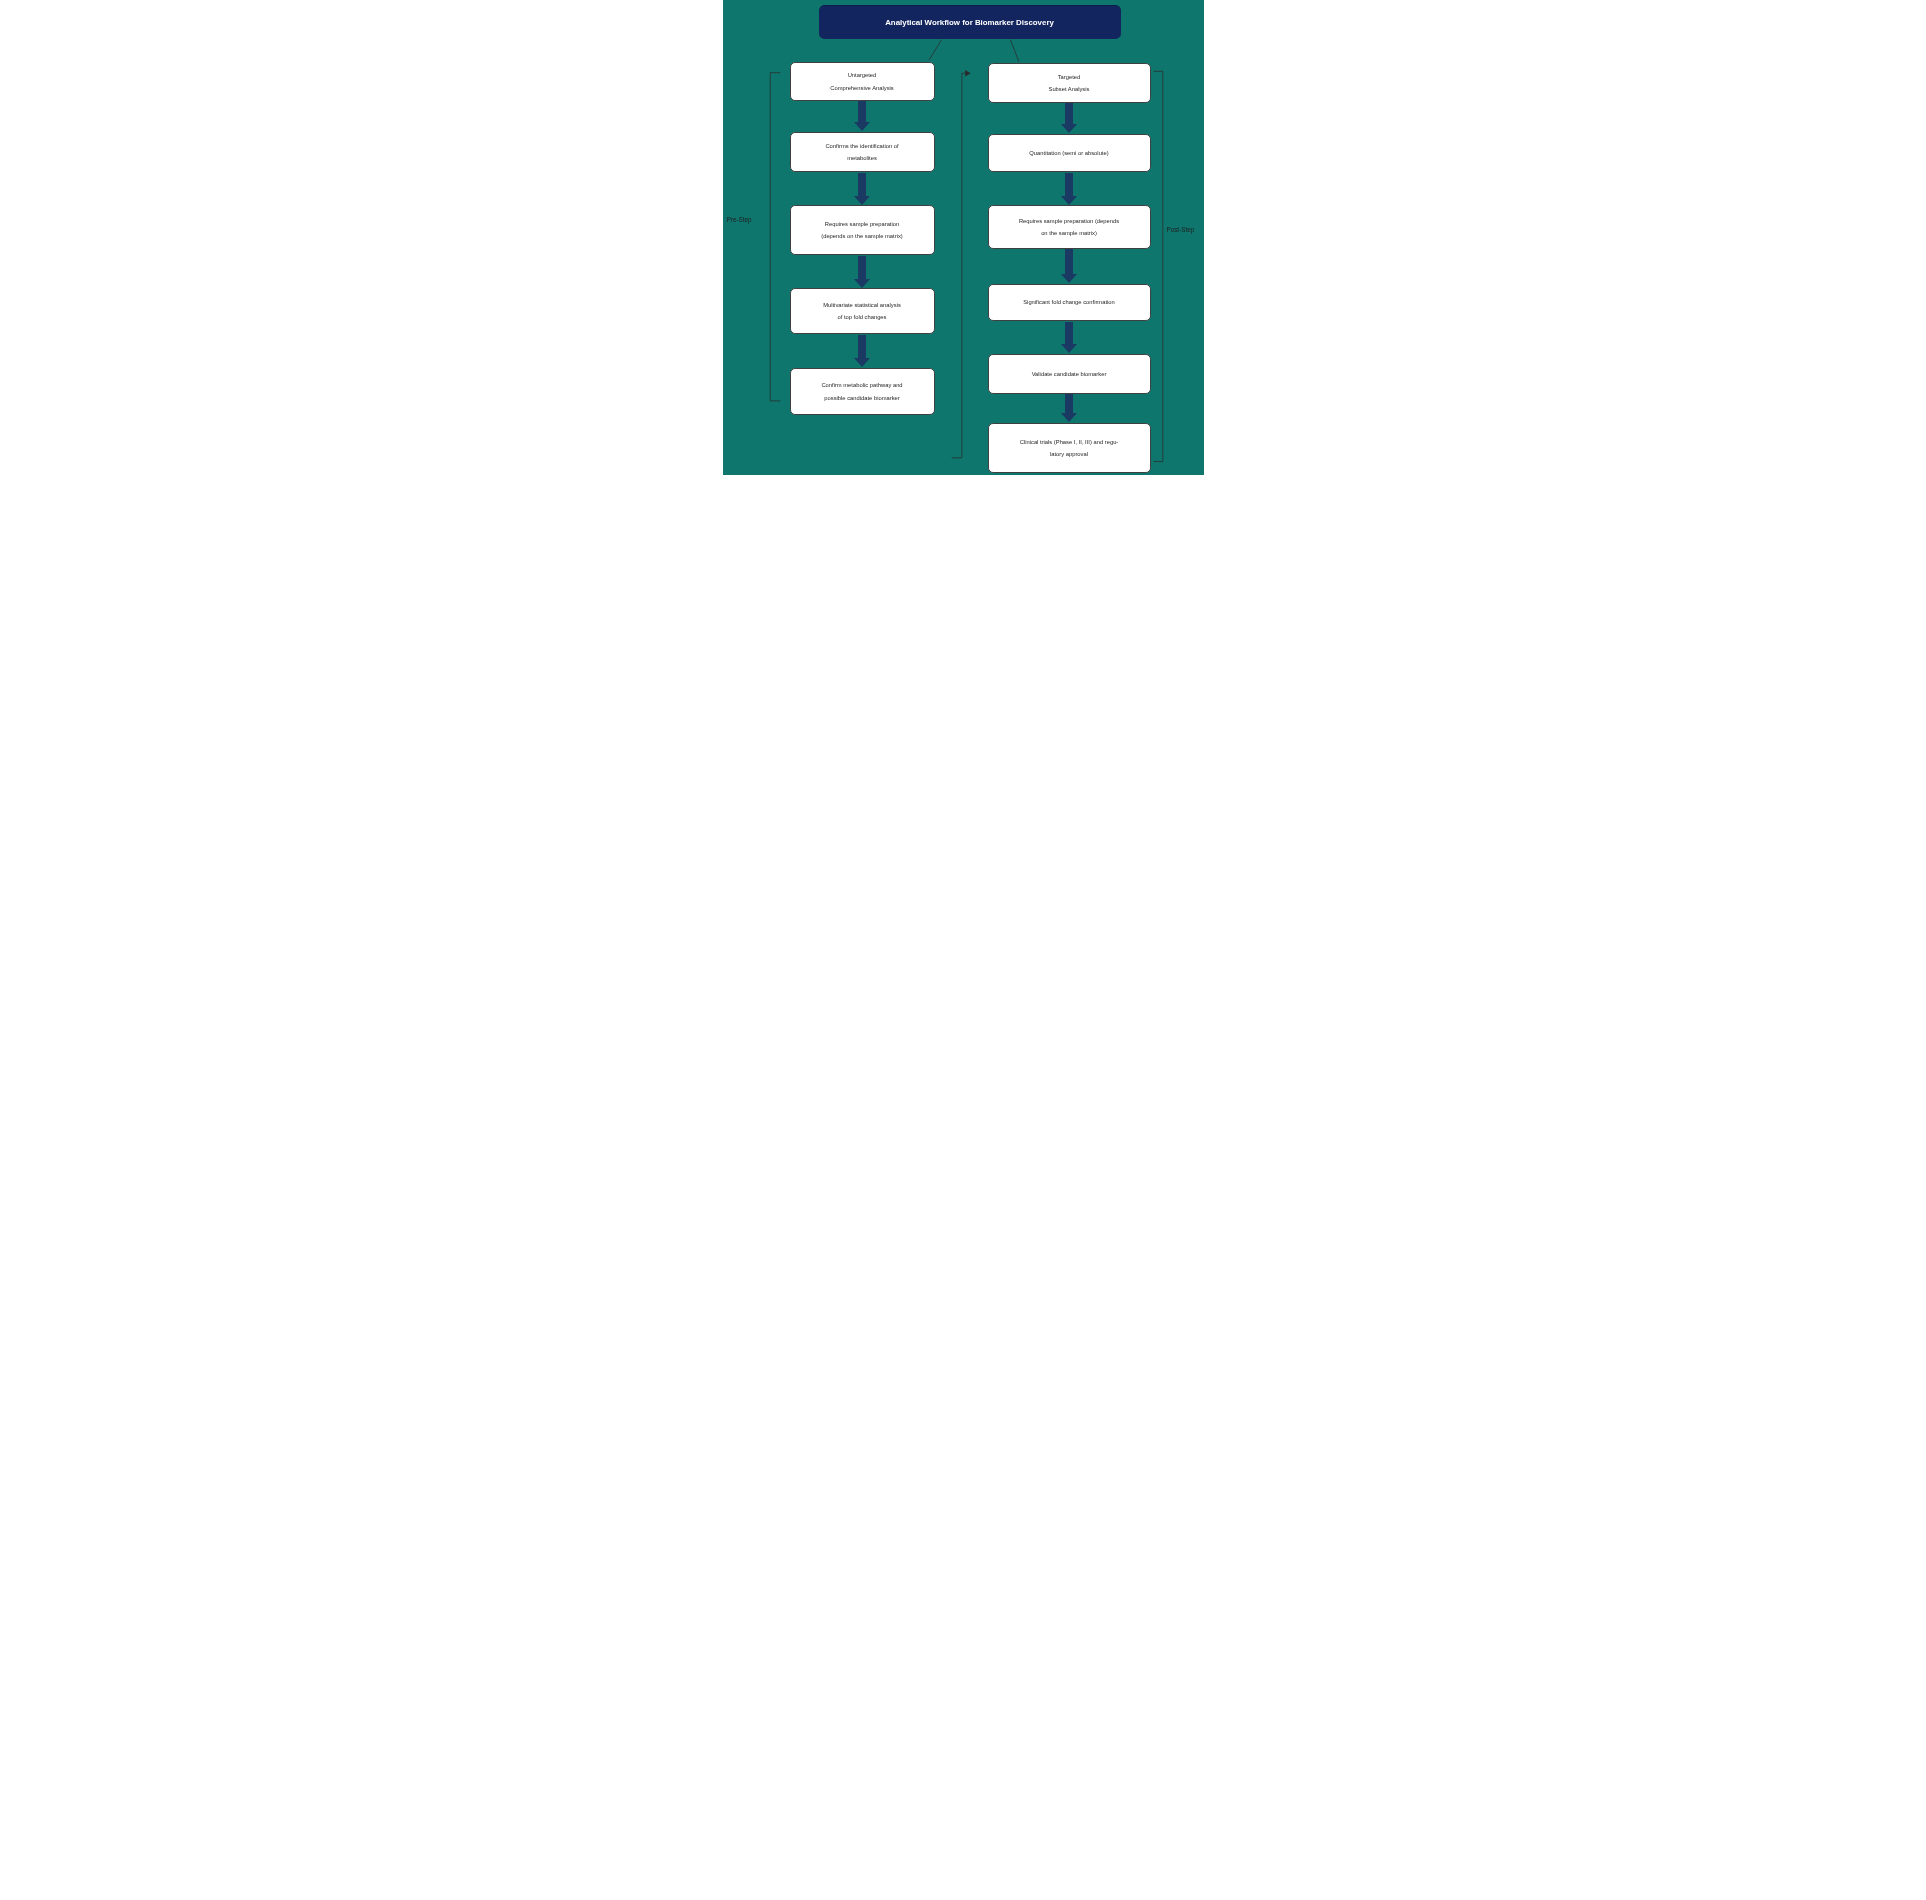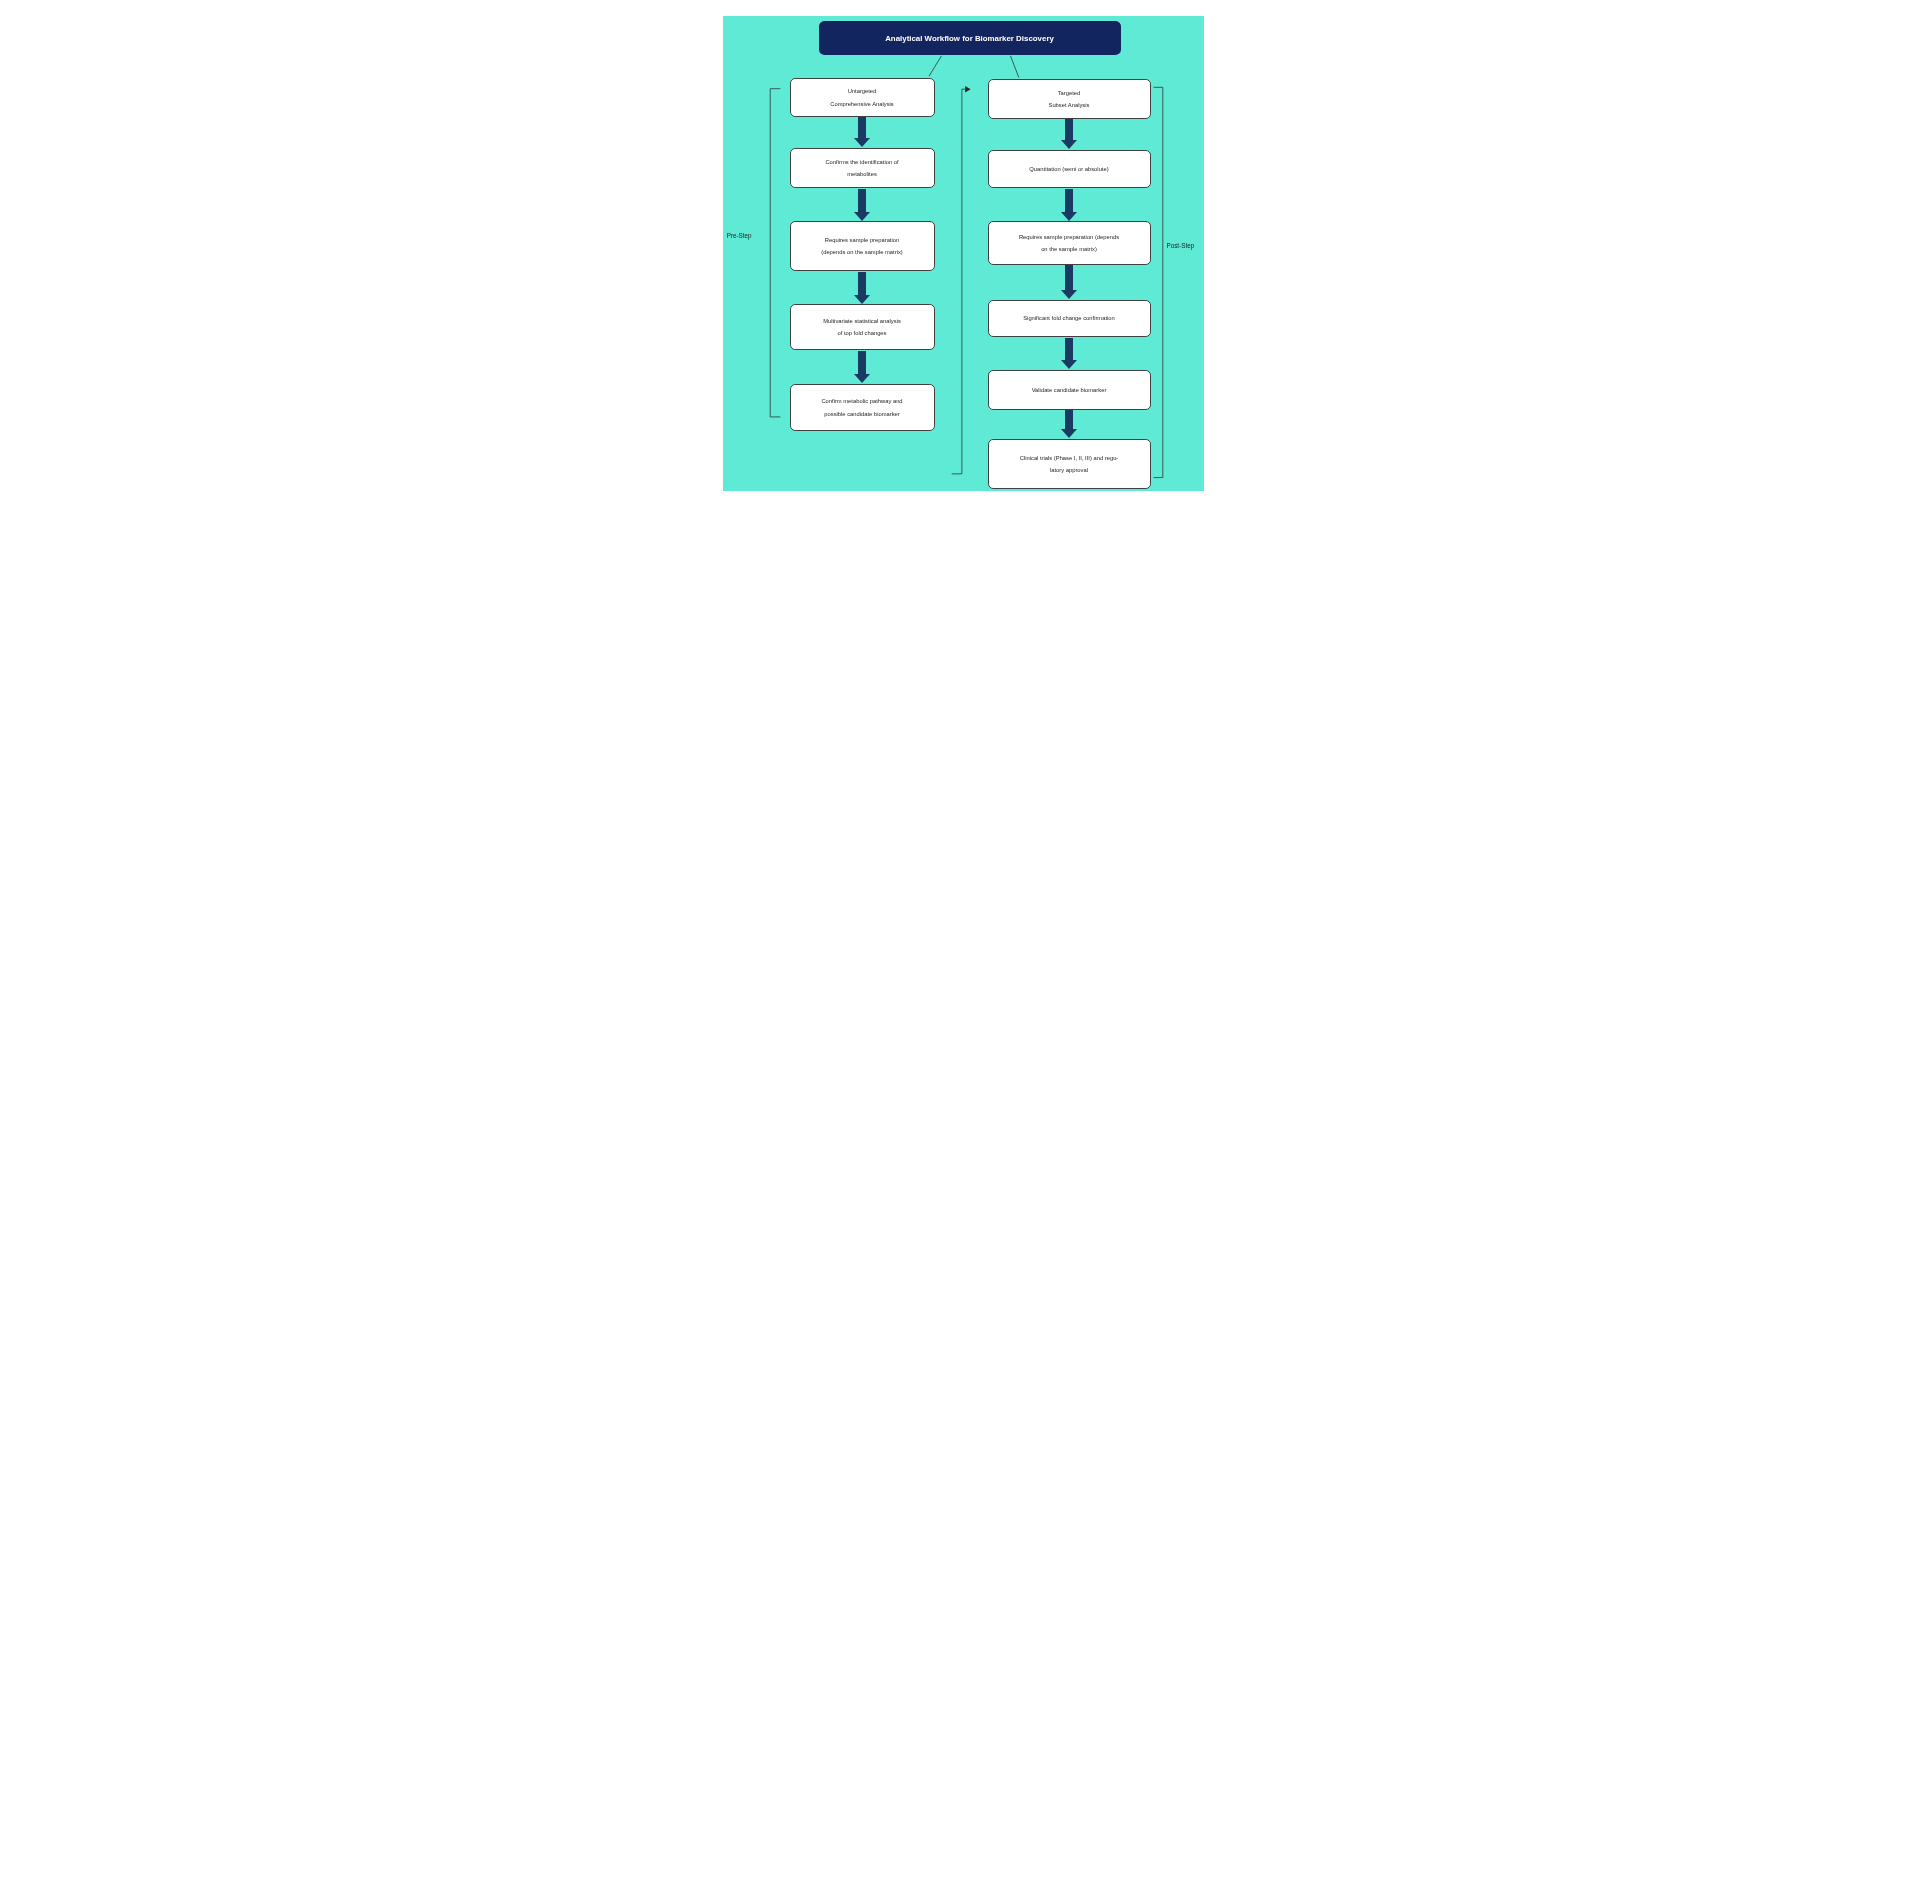--- a/index.html
+++ b/index.html
@@ -9,22 +9,22 @@
     --box_border:#404040;
     --text:#1f1f1f;
     --line:#2a2a2a;
   }
   html,body{margin:0;padding:0;background:#ffffff;}
   body{font-family:"Liberation Sans", sans-serif;}
   .canvas{
     position:relative;
     width:481px;
     height:475px;
-    margin:16px auto;
-    background:#5eead4;
+    margin:0 auto;
+    background:#0f766e;
     overflow:hidden;
   }
   svg.lines{position:absolute;left:0;top:0;width:481px;height:475px;}
   .diagram-line{stroke:var(--line);stroke-width:1.6;fill:none;}
   .connector-head{fill:var(--line);stroke:none;}
 
   .title-box{
     position:absolute;left:96px;top:5.1px;width:302px;height:34px;
     background:var(--title_bg);
     border-radius:5.6px;

